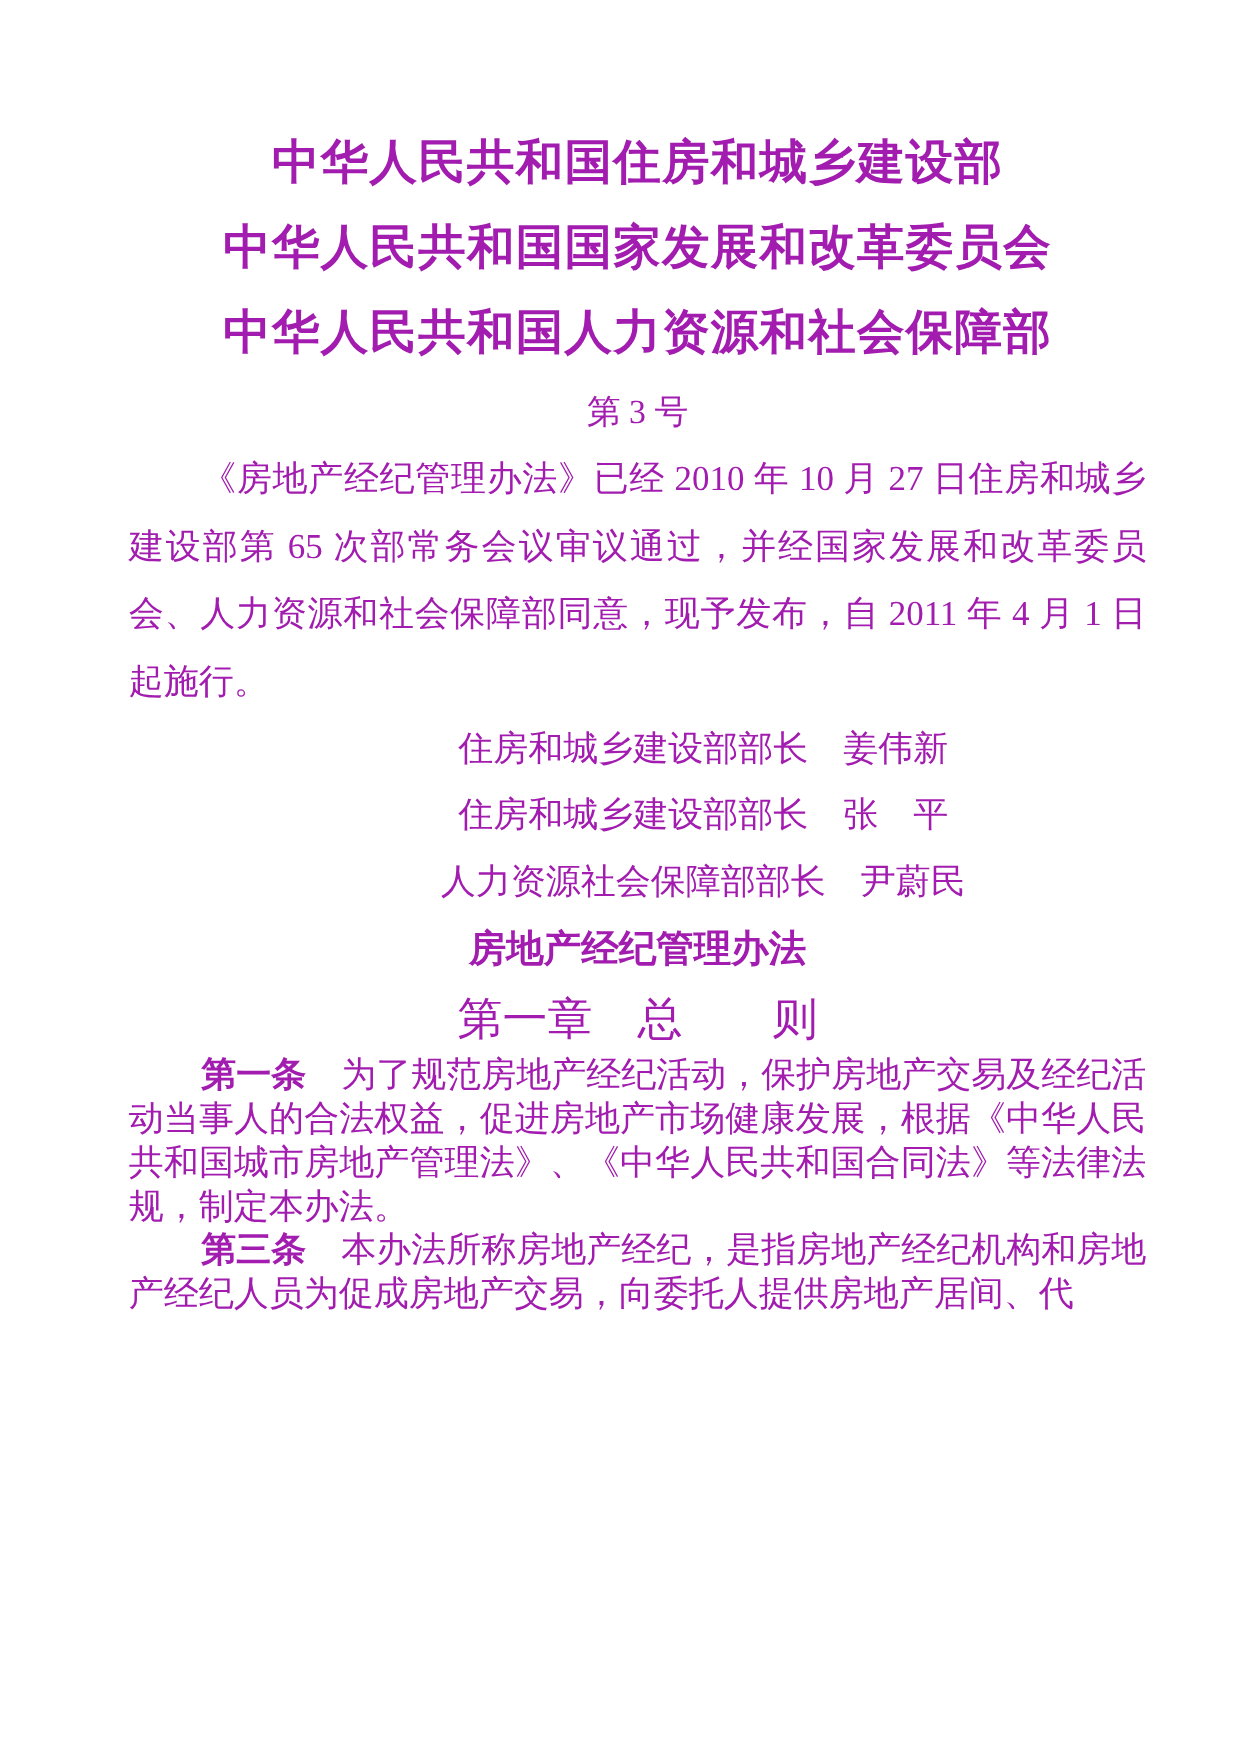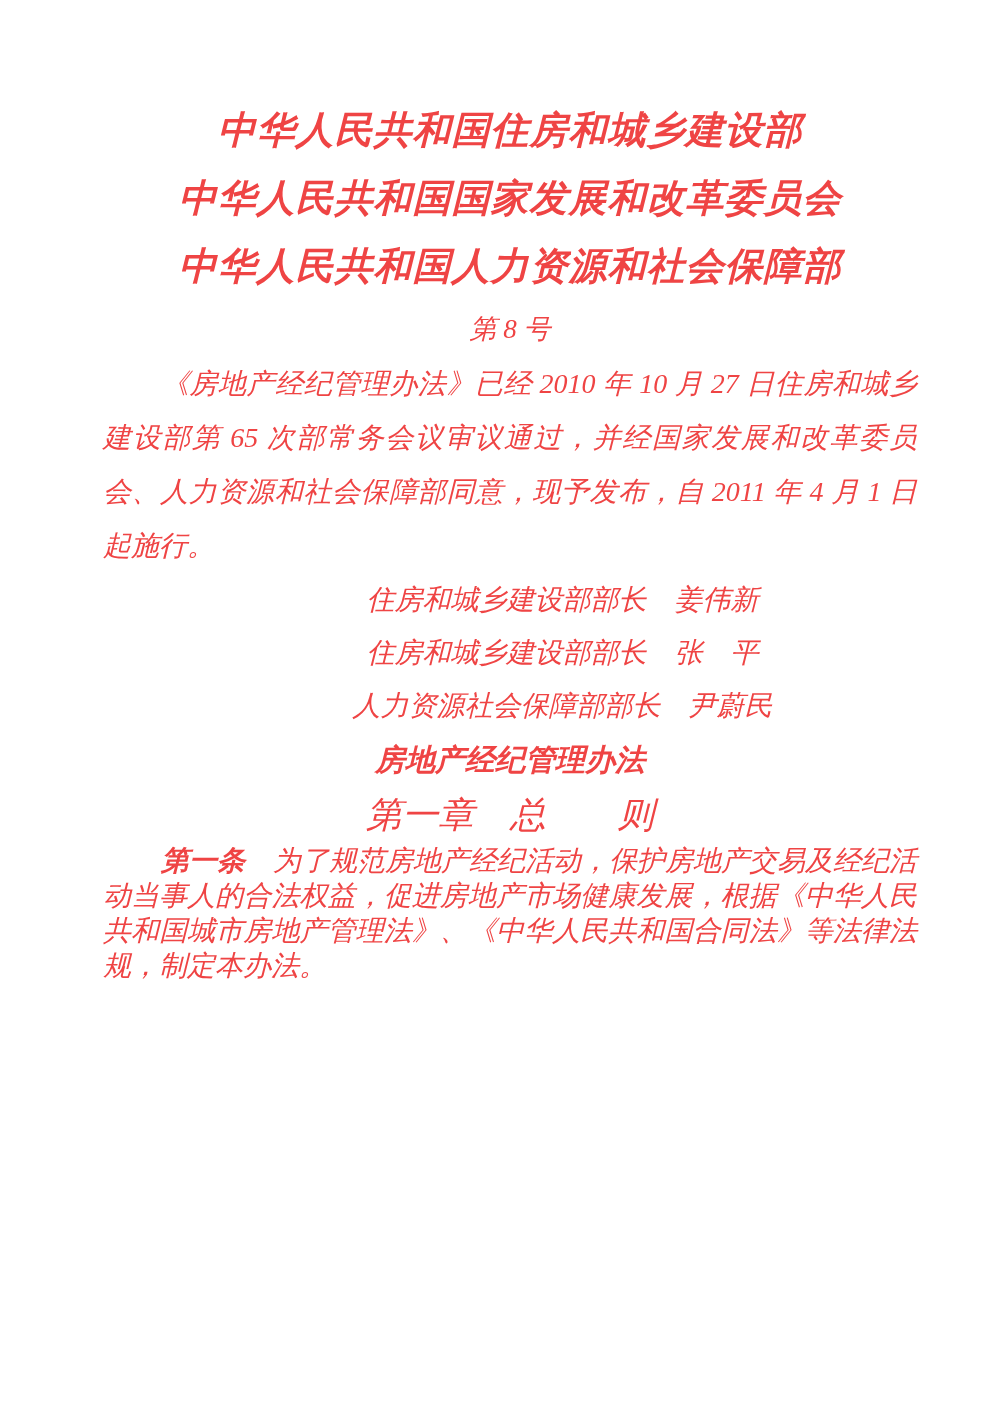--- a/index.html
+++ b/index.html
@@ -6,25 +6,24 @@
     margin: 0;
     padding: 0;
     background: #ffffff;
   }
   .page {
     position: relative;
     width: 993px;
     height: 1404px;
     box-sizing: border-box;
     background: #ffffff;
-    color: #ef4444;
+    color: #a21caf;
     padding: 96px 76px 0 103px;
     overflow: hidden;
     font-family: "Liberation Serif", "DejaVu Serif", serif;
-    font-style: italic;
   }
   .gov-title {
     font-size: 38px;
     font-weight: bold;
     line-height: 68px;
     text-align: center;
     letter-spacing: 1px;
     white-space: nowrap;
   }
   .issue-no {
@@ -79,33 +78,36 @@
 <body>
 
 <div class="page">
 
   <header>
     <div class="gov-title">中华人民共和国住房和城乡建设部</div>
     <div class="gov-title">中华人民共和国国家发展和改革委员会</div>
     <div class="gov-title">中华人民共和国人力资源和社会保障部</div>
   </header>
 
-  <div class="issue-no">第 8 号</div>
+  <div class="issue-no">第 3 号</div>
 
   <p class="announce">《房地产经纪管理办法》已经 2010 年 10 月 27 日住房和城乡建设部第 65 次部常务会议审议通过，并经国家发展和改革委员会、人力资源和社会保障部同意，现予发布，自 2011 年 4 月 1 日起施行。</p>
 
   <div class="signatures">
     <div class="sig-line">住房和城乡建设部部长　姜伟新</div>
     <div class="sig-line">住房和城乡建设部部长　张　平</div>
     <div class="sig-line">人力资源社会保障部部长　尹蔚民</div>
   </div>
 
   <h2 class="doc-title">房地产经纪管理办法</h2>
 
   <h3 class="chapter">第一章　总　　则</h3>
 
   <p class="article">
     <b class="art-label">第一条</b><span>为了规范房地产经纪活动，保护房地产交易及经纪活动当事人的合法权益，促进房地产市场健康发展，根据《中华人民共和国城市房地产管理法》、《中华人民共和国合同法》等法律法规，制定本办法。</span>
   </p>
 
 
+  <p class="article">
+    <b class="art-label">第三条</b><span>本办法所称房地产经纪，是指房地产经纪机构和房地产经纪人员为促成房地产交易，向委托人提供房地产居间、代</span>
+  </p>
 
 </div>
 
 </body></html>

